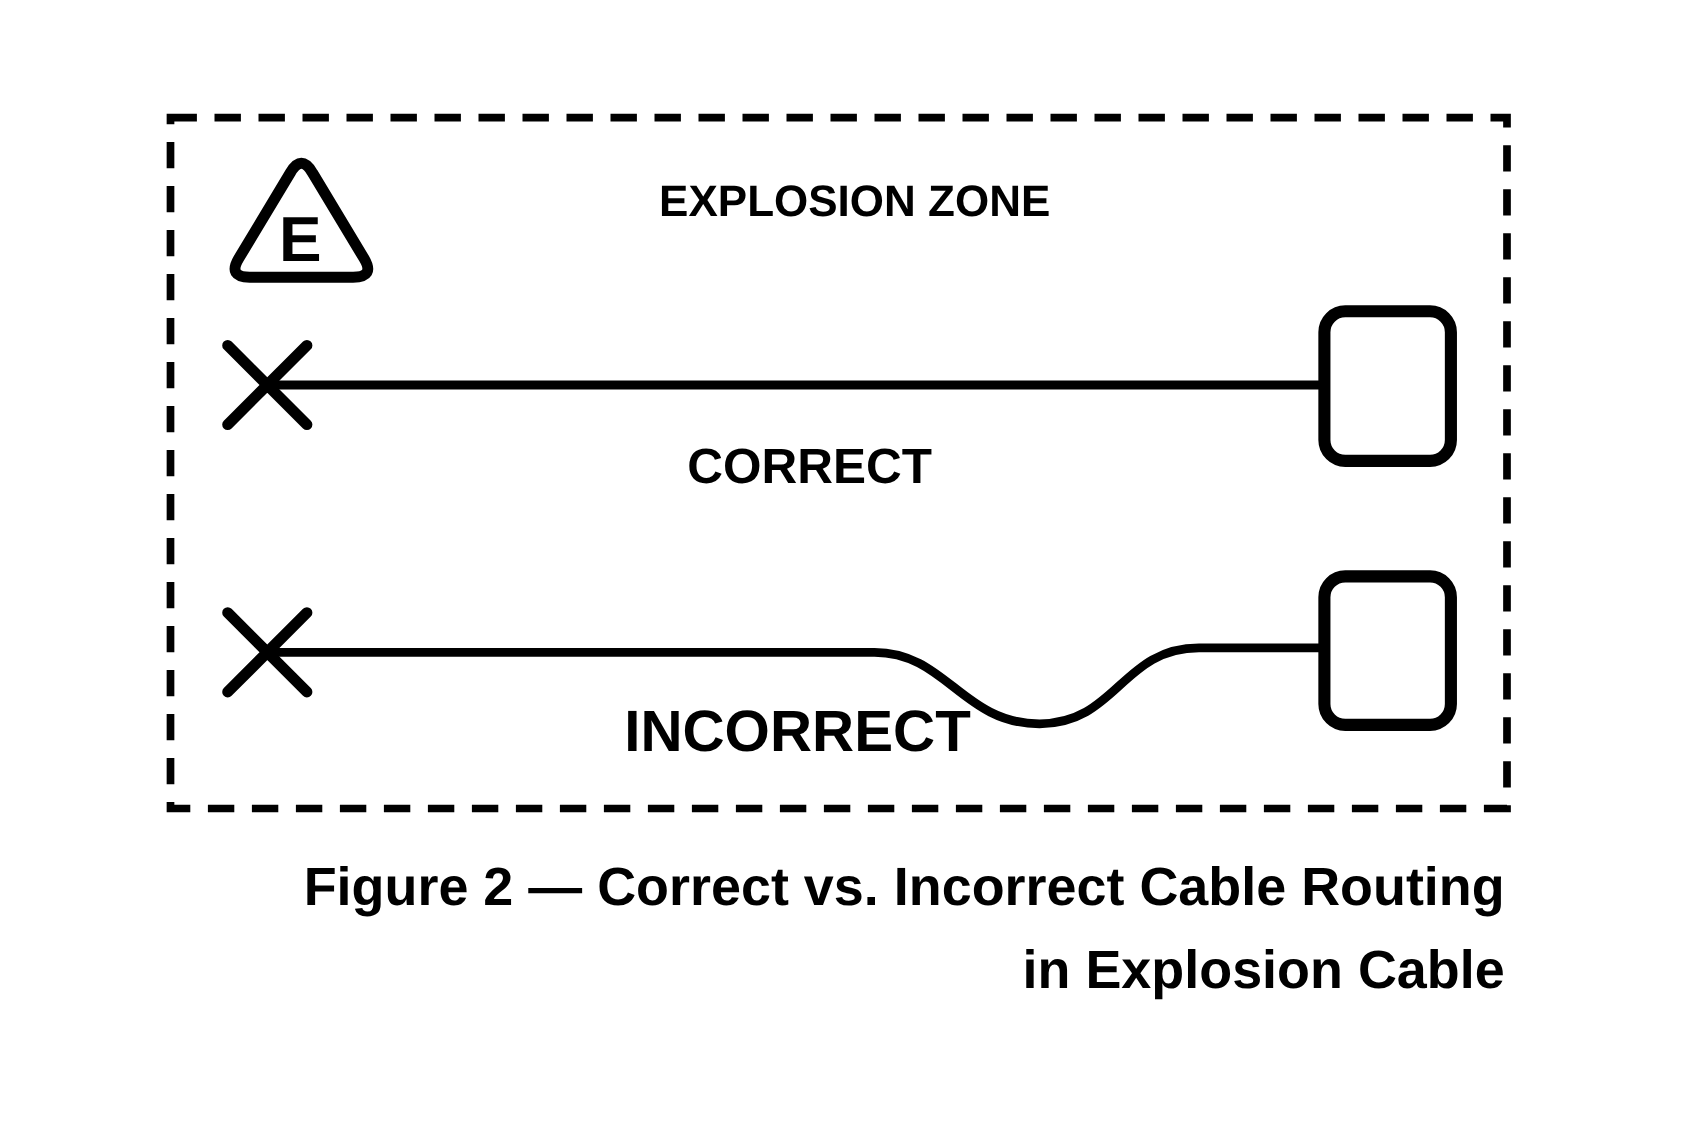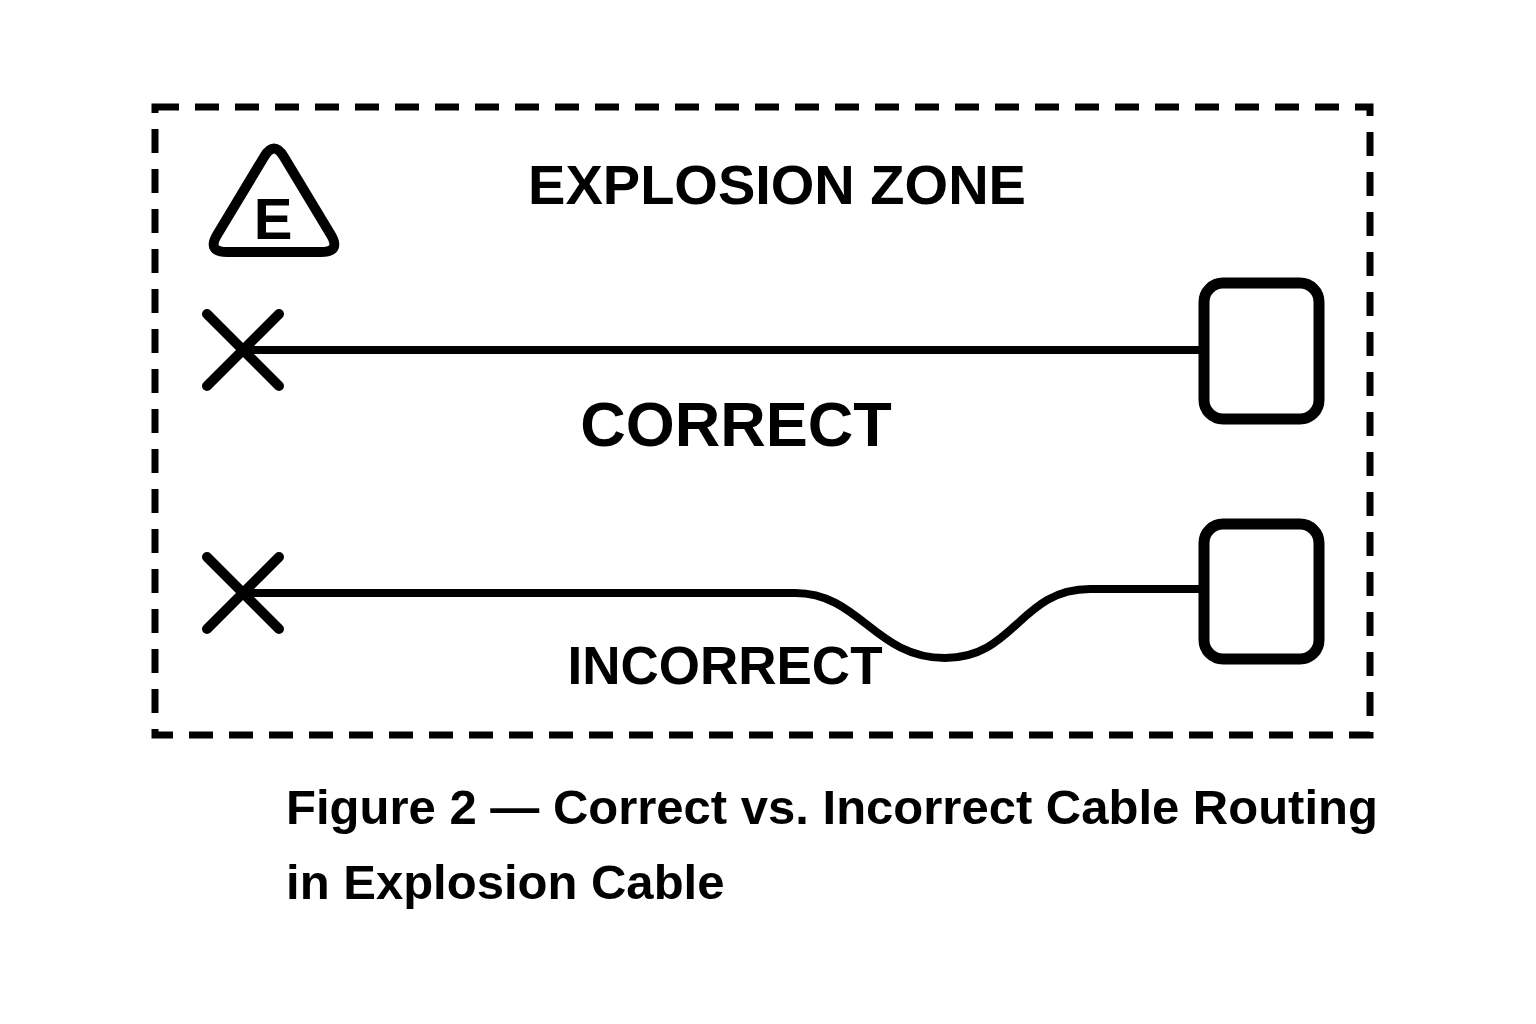--- a/index.html
+++ b/index.html
@@ -21,36 +21,35 @@
     left: 0;
     top: 0;
   }
   .txt {
     position: absolute;
     transform: translate(-50%, -50%);
     font-weight: 600;
     white-space: nowrap;
     color: #000000;
   }
-  .zone-label      { left: 777px; top: 184px; font-size: 56px; }
+  .zone-label      { left: 777px; top: 184px; font-size: 40px; }
   .hazard-letter   { left: 273px; top: 218px; font-size: 58px; }
-  .correct-label   { left: 736px; top: 424px; font-size: 63px; }
+  .correct-label   { left: 736px; top: 424px; font-size: 45px; }
   .incorrect-label { left: 725px; top: 665px; font-size: 53px; }
   .caption {
     position: absolute;
     left: 822px;
     top: 845px;
     transform: translate(-50%, -50%);
     font-size: 49px;
     font-weight: 600;
     line-height: 75px;
-    text-align: left;
+    text-align: right;
     white-space: nowrap;
     color: #000000;
-    margin-left: 10px;
   }
 </style>
 </head>
 <body>
 
 <div class="stage">
 
   <svg width="1536" height="1024" viewBox="0 0 1536 1024">
 
     <rect x="155" y="107" width="1215" height="628" fill="none" stroke="#000000" stroke-width="7" stroke-dasharray="24 16"></rect>

